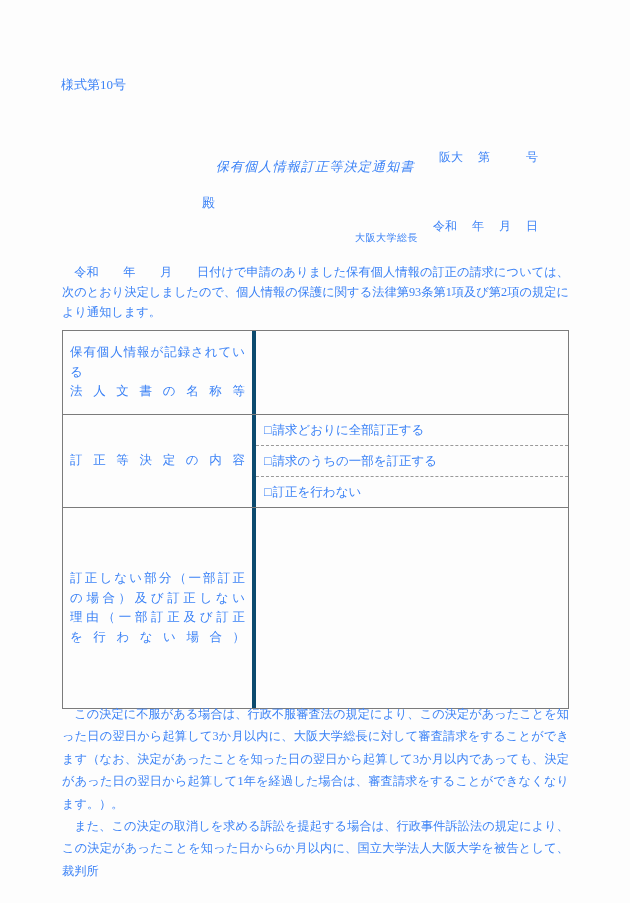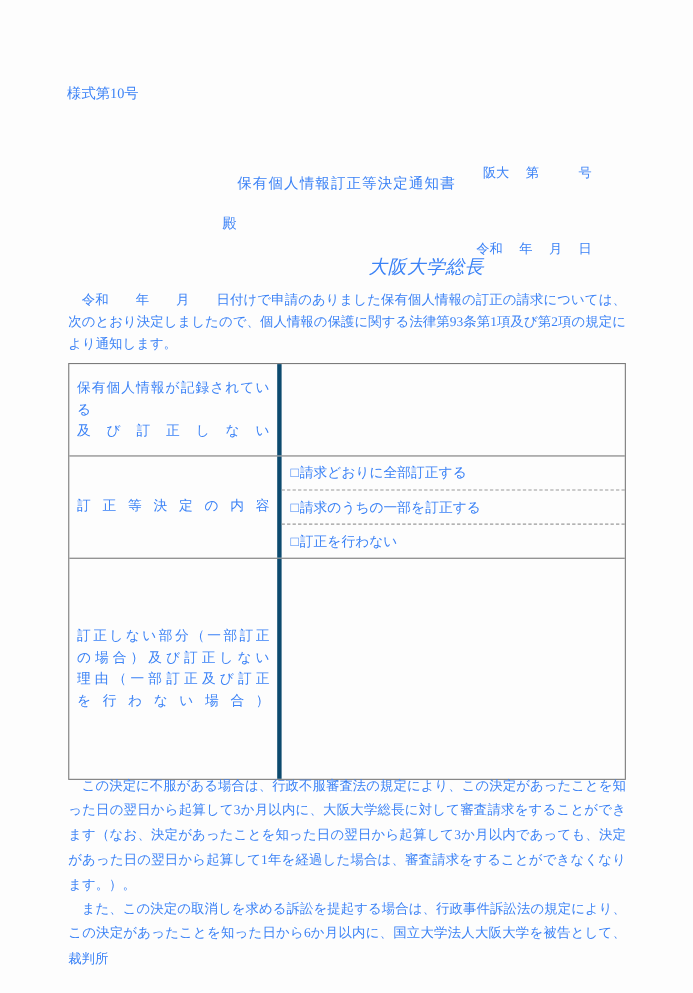--- a/index.html
+++ b/index.html
@@ -19,27 +19,27 @@
     position: absolute; left: 61px; top: 76px;
     font-size: 13px;
   }
   .ref-block {
     position: absolute; right: 92px; top: 100px;
     text-align: right; line-height: 23px; font-size: 12px;
     white-space: pre;
   }
   .doc-title {
     position: absolute; left: 0; top: 158px; width: 100%;
-    text-align: center; font-size: 13.2px; letter-spacing: 1px;
+    text-align: center; font-size: 13.2px; letter-spacing: 1px; font-style: italic;
   }
   .addressee {
     position: absolute; left: 202px; top: 194px; font-size: 13px;
   }
   .sender {
-    position: absolute; left: 335px; top: 231px; font-size: 17px; letter-spacing: 0.5px; font-style: italic;
+    position: absolute; left: 355px; top: 231px; font-size: 10px; letter-spacing: 0.5px;
   }
   .intro {
     position: absolute; left: 62px; top: 262px; width: 507px;
     text-align: justify; line-height: 20px;
   }
   .decision-table {
     position: absolute; left: 62px; top: 330px; width: 507px;
     border: 1px solid #7b7b7b;
     background: #fdfdfd;
   }
@@ -96,21 +96,21 @@
 
   <div class="sender">大阪大学総長</div>
 
   <div class="intro">　令和　　年　　月　　日付けで申請のありました保有個人情報の訂正の請求については、次のとおり決定しましたので、個人情報の保護に関する法律第93条第1項及び第2項の規定により通知します。</div>
 
   <div class="decision-table">
 
     <div class="t-row row-1">
       <div class="t-label">
         <div class="jline">保有個人情報が記録されている</div>
-        <div class="jline">及び訂正しない</div>
+        <div class="jline">法人文書の名称等</div>
       </div>
       <div class="t-value"></div>
     </div>
 
     <div class="t-row row-2">
       <div class="t-label">
         <div class="jline">訂正等決定の内容</div>
       </div>
       <div class="t-value">
         <div class="options">

